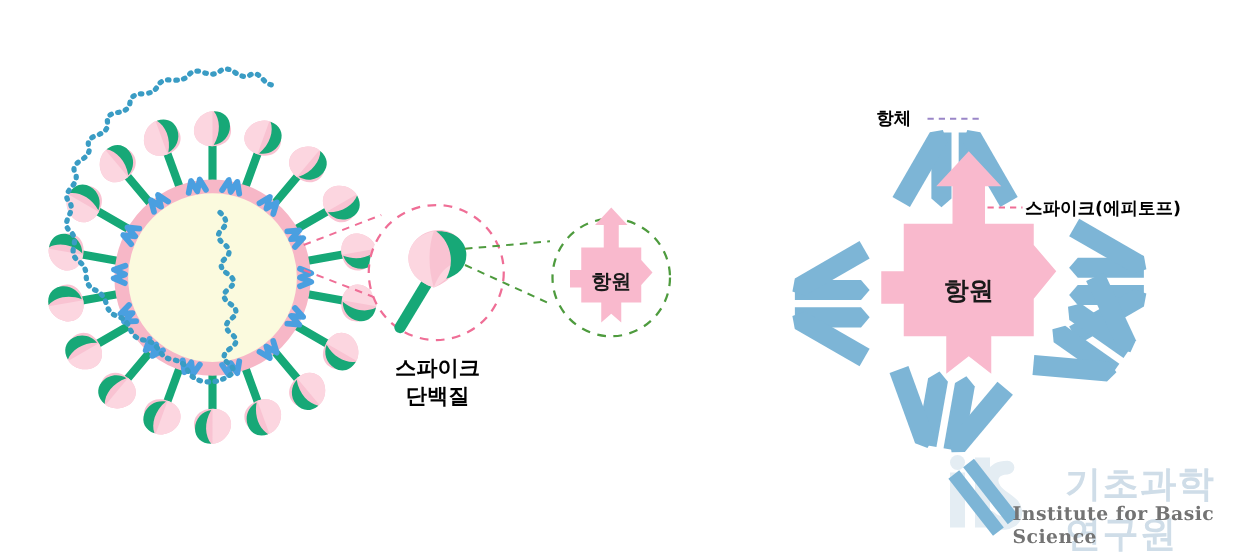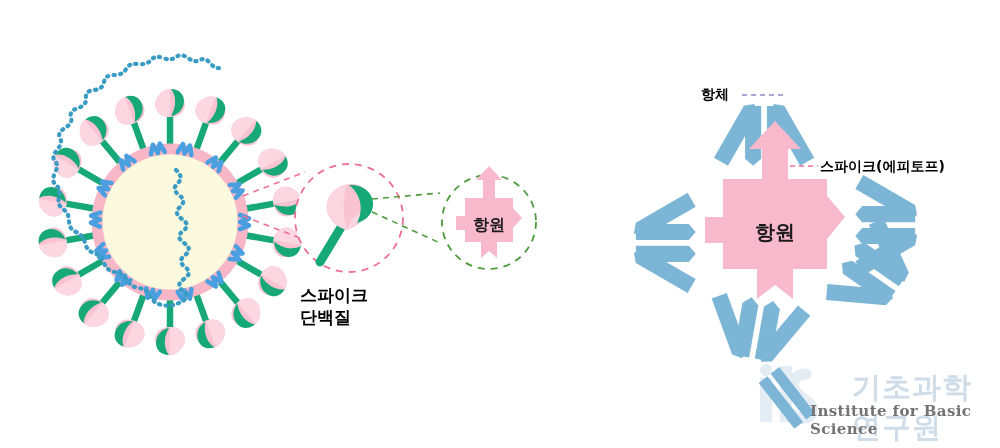--- a/index.html
+++ b/index.html
@@ -3,21 +3,21 @@
 <meta charset="utf-8">
 <style>
   html,body{margin:0;padding:0;}
   body{
     width:1000px;height:448px;background:#ffffff;overflow:hidden;
     font-family:"DejaVu Sans","Liberation Sans",sans-serif;
     position:relative;
   }
   #stage{position:absolute;inset:0;width:1000px;height:448px;border-radius:15px;}
   .lbl{position:absolute;font-weight:bold;color:#000000;white-space:pre;}
-  .lbl-spike{left:300px;top:284px;font-size:17px;line-height:22px;text-align:left;width:100px;}
+  .lbl-spike{left:300px;top:284px;font-size:17px;line-height:22px;text-align:center;width:100px;}
   .lbl-antibody{left:701px;top:86px;font-size:14px;}
   .lbl-epitope{left:820px;top:158px;font-size:14px;}
   .wm{position:absolute;left:752px;top:366px;width:240px;height:72px;opacity:1;}
   .wm-kr{position:absolute;left:56px;top:2px;font-size:29px;font-weight:bold;color:#cfdde8;letter-spacing:1px;margin-left:44px;}
   .wm-en{position:absolute;left:58px;top:36px;font-size:15px;color:#737373;letter-spacing:.4px;font-family:"DejaVu Serif","Liberation Serif",serif;font-weight:bold;}
 </style>
 </head>
 <body>
 
 <div id="stage">

